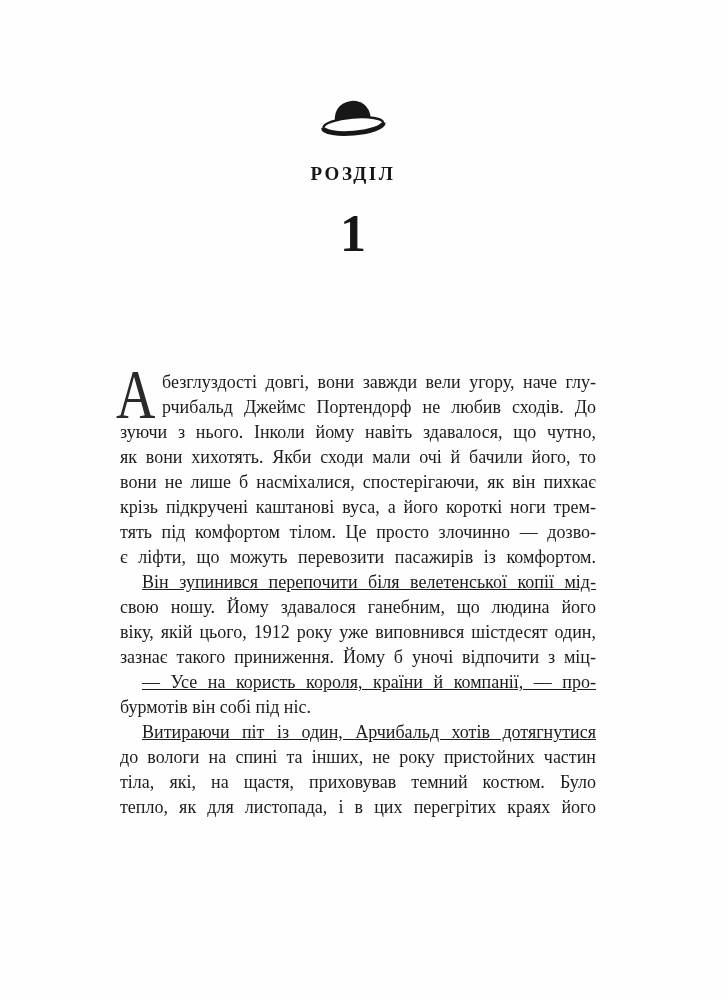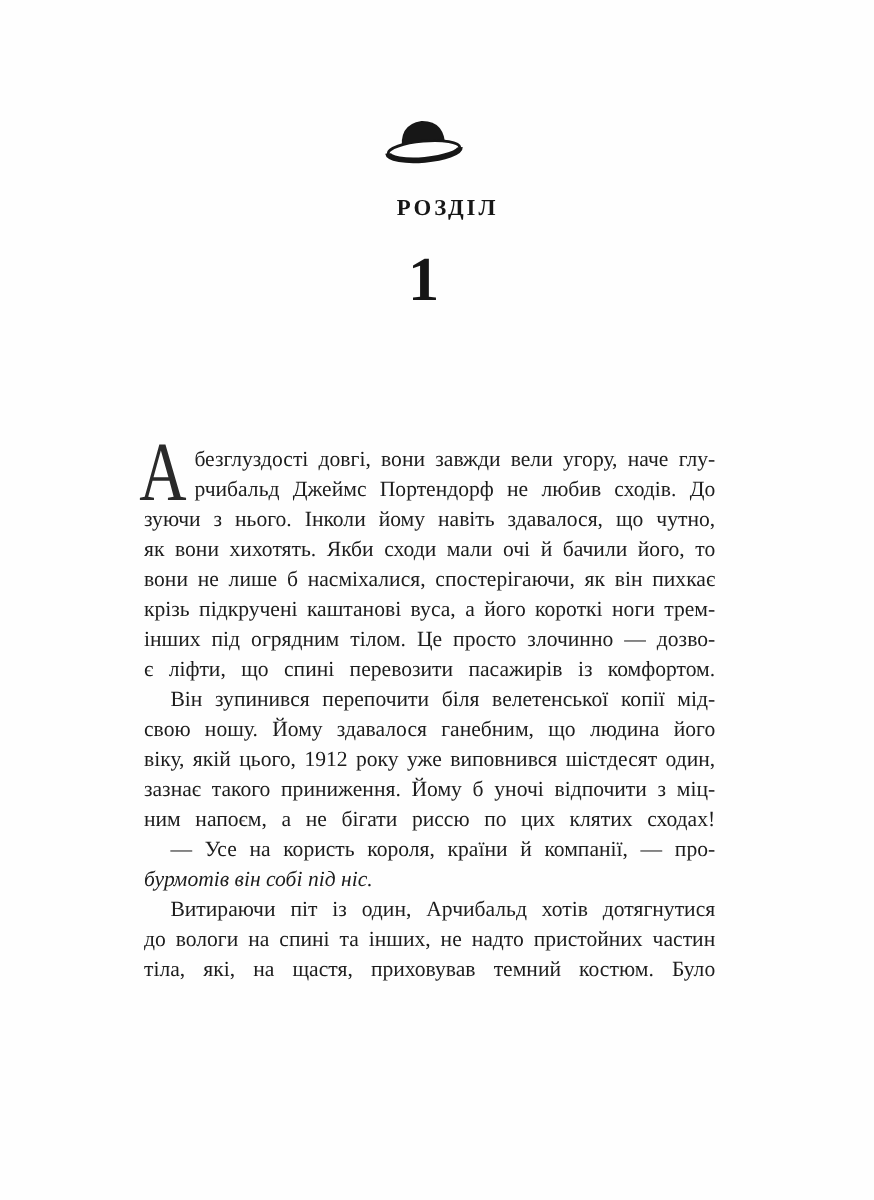--- a/index.html
+++ b/index.html
@@ -19,21 +19,20 @@
   }
   .hat-wrap svg{display:block;width:100%;height:100%;}
   .chapter-label{
     position:absolute;
     left:0;top:163px;width:706px;
     text-align:center;
     font-size:19px;
     font-weight:600;
     letter-spacing:2.5px;
     color:#161616;
-    margin-left:20px;
   }
   .chapter-number{
     position:absolute;
     left:0;top:204px;width:706px;
     text-align:center;
     font-size:52px;
     font-weight:bold;
     color:#161616;
   }
   .body-text{
@@ -44,22 +43,22 @@
     line-height:25px;
   }
   .paragraph{position:relative;}
   .line{
     text-align:justify;
     text-align-last:justify;
     height:25px;
     overflow:visible;
     white-space:nowrap;
   }
-  .line.short{text-align-last:left;font-style:italic;}
-  .line.ind{padding-left:22px;}
+  .line.short{text-align-last:left;}
+  .line.ind{padding-left:22px;text-decoration:underline;}
   .line.dc{padding-left:42px;}
   .dropcap{
     position:absolute;
     left:-4px;top:-10px;
     font-size:70px;
     line-height:1;
     color:#2a2a2a;
     transform:scaleX(0.78);
     transform-origin:left top;
   }
@@ -86,37 +85,37 @@
   <div class="body-text">
 
     <div class="paragraph">
       <span class="dropcap">А</span>
       <div class="line dc">безглуздості довгі, вони завжди вели угору, наче глу-</div>
       <div class="line dc">рчибальд Джеймс Портендорф не любив сходів. До</div>
       <div class="line">зуючи з нього. Інколи йому навіть здавалося, що чутно,</div>
       <div class="line">як вони хихотять. Якби сходи мали очі й бачили його, то</div>
       <div class="line">вони не лише б насміхалися, спостерігаючи, як він пихкає</div>
       <div class="line">крізь підкручені каштанові вуса, а його короткі ноги трем-</div>
-      <div class="line">інших під огрядним тілом. Це просто злочинно — дозво-</div>
-      <div class="line">є ліфти, що спині перевозити пасажирів із комфортом.</div>
+      <div class="line">тять під комфортом тілом. Це просто злочинно — дозво-</div>
+      <div class="line">є ліфти, що можуть перевозити пасажирів із комфортом.</div>
     </div>
 
     <div class="paragraph">
       <div class="line ind">Він зупинився перепочити біля велетенської копії мід-</div>
       <div class="line">свою ношу. Йому здавалося ганебним, що людина його</div>
       <div class="line">віку, якій цього, 1912 року уже виповнився шістдесят один,</div>
       <div class="line">зазнає такого приниження. Йому б уночі відпочити з міц-</div>
-      <div class="line">ним напоєм, а не бігати риссю по цих клятих сходах!</div>
     </div>
 
     <div class="paragraph">
       <div class="line ind">— Усе на користь короля, країни й компанії, — про-</div>
       <div class="line short">бурмотів він собі під ніс.</div>
     </div>
 
     <div class="paragraph">
       <div class="line ind">Витираючи піт із один, Арчибальд хотів дотягнутися</div>
-      <div class="line">до вологи на спині та інших, не надто пристойних частин</div>
+      <div class="line">до вологи на спині та інших, не року пристойних частин</div>
       <div class="line">тіла, які, на щастя, приховував темний костюм. Було</div>
+      <div class="line">тепло, як для листопада, і в цих перегрітих краях його</div>
     </div>
 
   </div>
 </div>
 
 </body></html>

